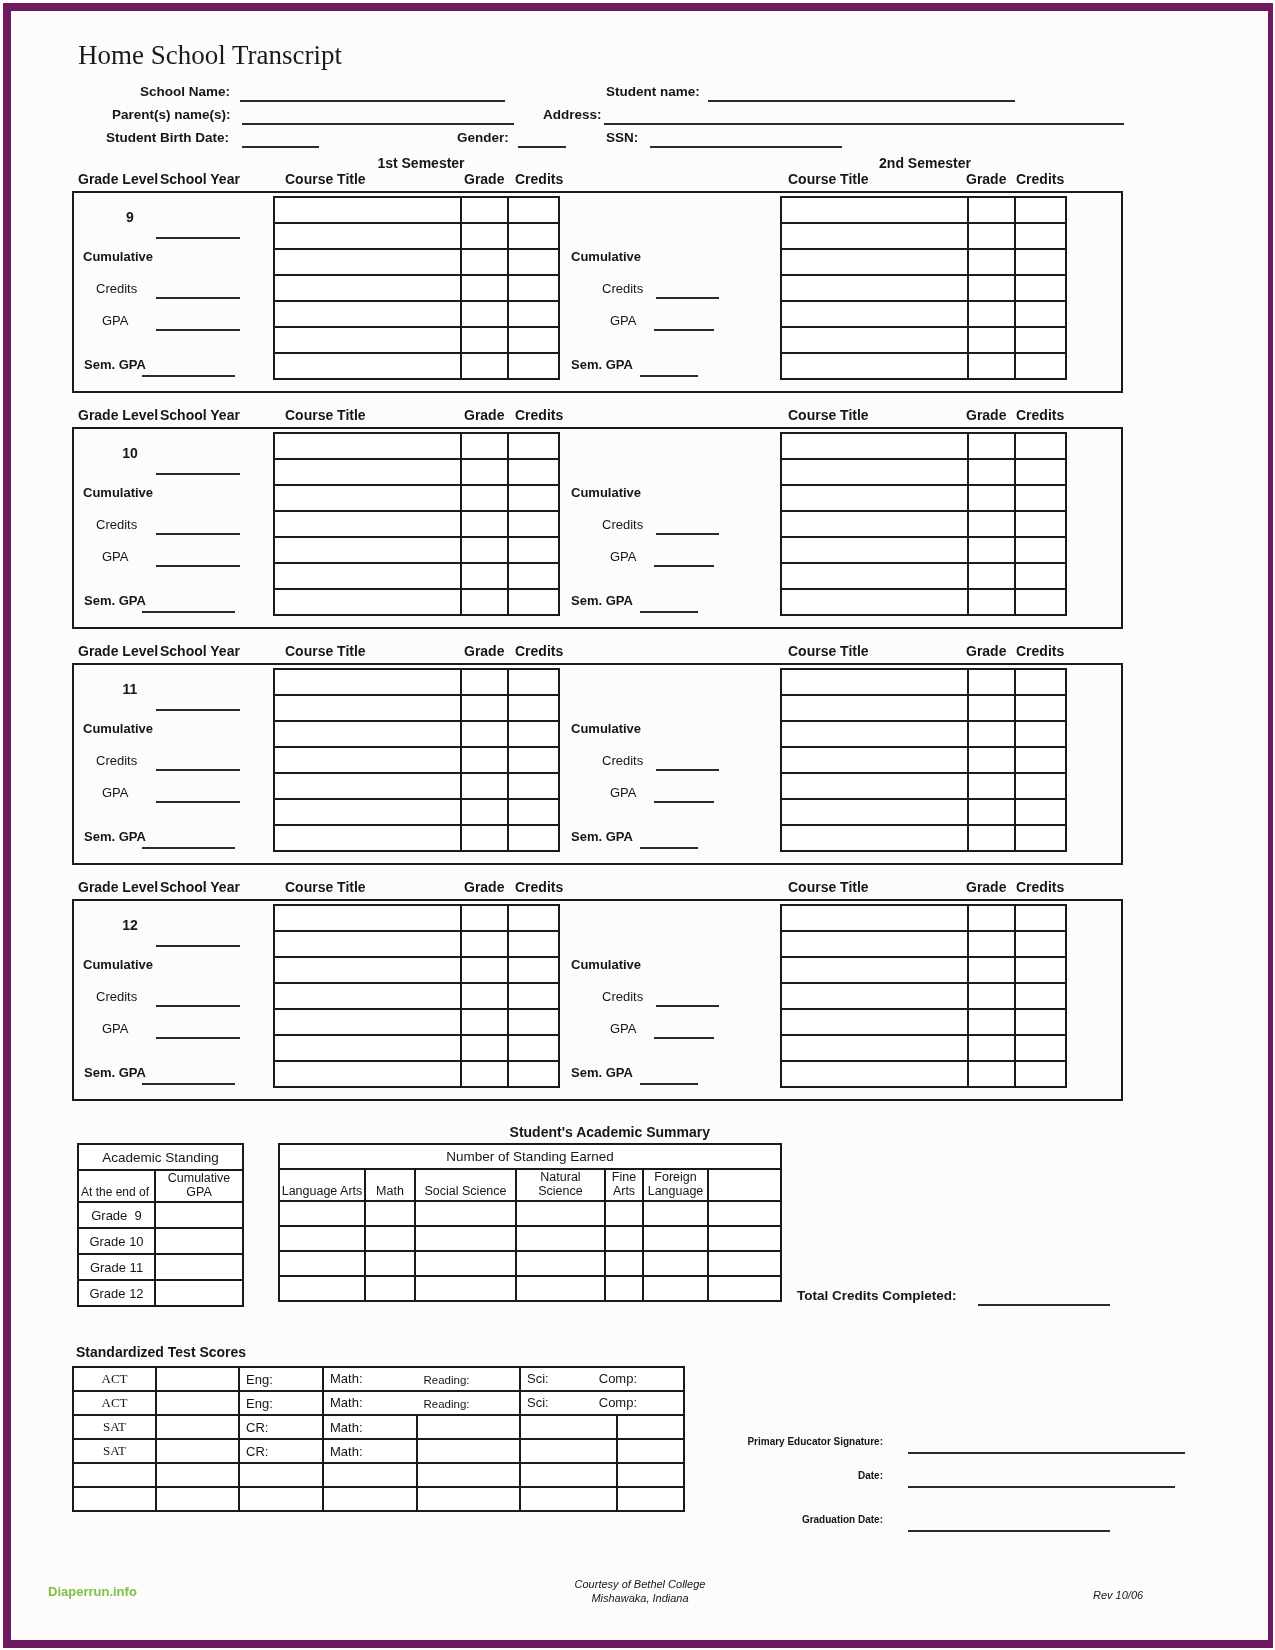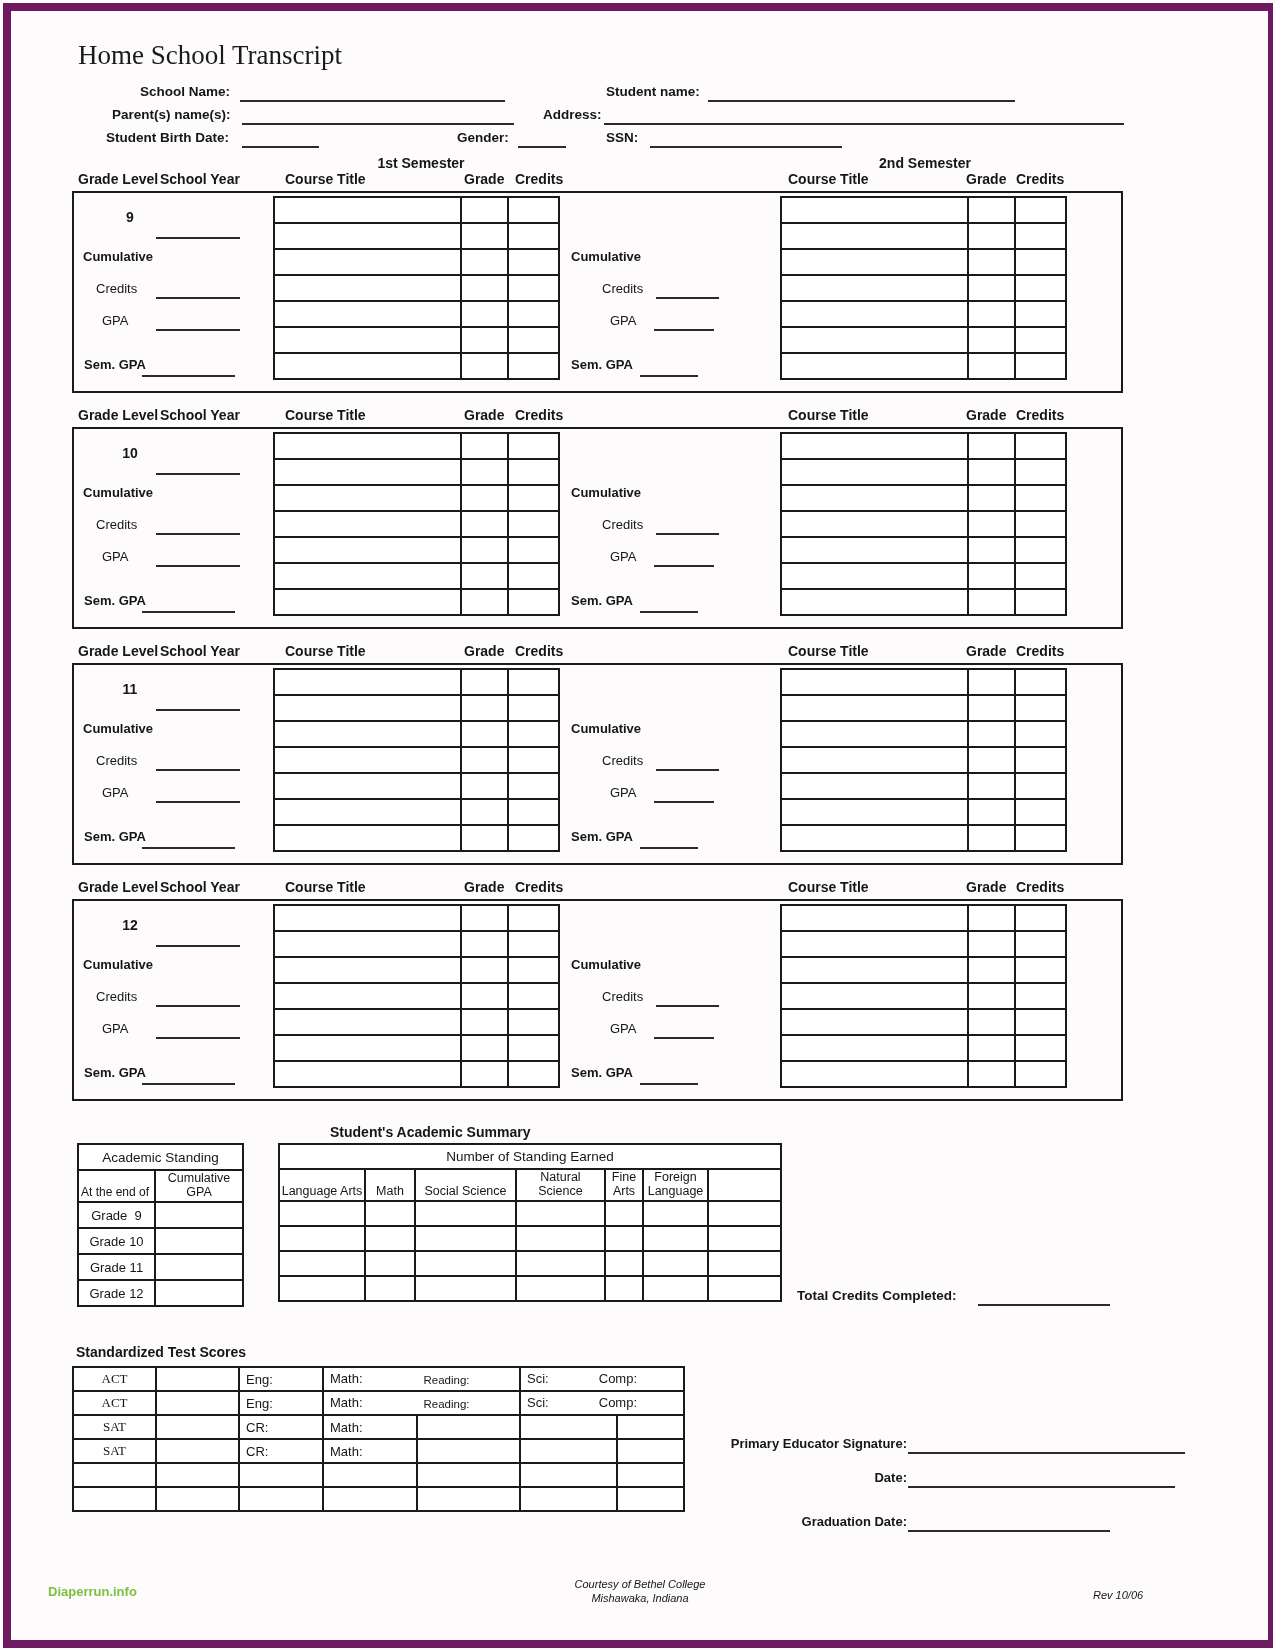--- a/index.html
+++ b/index.html
@@ -39,42 +39,42 @@
   .m-sgpa-line{left:568px;top:212px;width:58px}
 
   table{border-collapse:collapse;background:#fff;}
   td,th{border:2px solid #1a1a1a;padding:0;font-size:13px;font-weight:normal;}
   .ctable{position:absolute;}
   .ctable td{height:24px;}
   .t1{left:201px;top:33px}.t2{left:708px;top:33px}
   .col-course{width:187px}.col-grade{width:47px}.col-credits{width:51px}
 
   
-  .sum-title{position:absolute;left:330px;top:1124px;width:380px;text-align:left;
+  .sum-title{position:absolute;left:330px;top:1124px;width:380px;text-align:right;
              font-weight:bold;font-size:14px;}
   .standing{position:absolute;left:77px;top:1143px;table-layout:fixed;width:165px;}
   .credits-tbl{position:absolute;left:278px;top:1143px;table-layout:fixed;width:502px;}
   .hrow td{height:16px;text-align:center;font-size:13.5px;}
   .hrow2 td{height:46px;vertical-align:bottom;text-align:center;font-size:12.5px;line-height:14px;padding-bottom:2px;}
   .standing .hrow2 .end-cell{text-align:left;padding-left:2px;font-size:12px;}
   .standing td{height:24px;}
   .credits-tbl td{height:23px;}
   .grade-cell{text-align:center;white-space:pre;font-size:13px;border-radius:10px;}
 
   
   .ts-title{position:absolute;left:76px;top:1344px;font-weight:bold;font-size:14px;}
   .ts-table{position:absolute;left:72px;top:1366px;table-layout:fixed;width:611px;}
   .ts-table td{height:22px;position:relative;}
   .ts-table .hd{height:17px;text-align:center;}
   .cellc{text-align:center;font-family:Liberation Serif, serif;}
   .celll{padding-left:6px;}
   .inlbl{position:absolute;bottom:4px;font-size:13px;white-space:nowrap;}
   .rd{font-size:11.5px;}
 
-  .sig-label{position:absolute;width:280px;left:627px;text-align:right;font-weight:bold;font-size:13px;}
+  .sig-label{position:absolute;width:280px;left:603px;text-align:right;font-weight:bold;font-size:10px;}
 
   .footer-site{position:absolute;left:48px;top:1584px;font-weight:bold;font-size:13px;}
   .footer-center{position:absolute;left:520px;top:1577px;width:240px;text-align:center;
                  font-style:italic;font-size:11px;line-height:14px;}
   .footer-rev{position:absolute;left:1093px;top:1589px;font-style:italic;font-size:11px;}
 </style>
 </head>
 <body>
 
 <div class="page">

